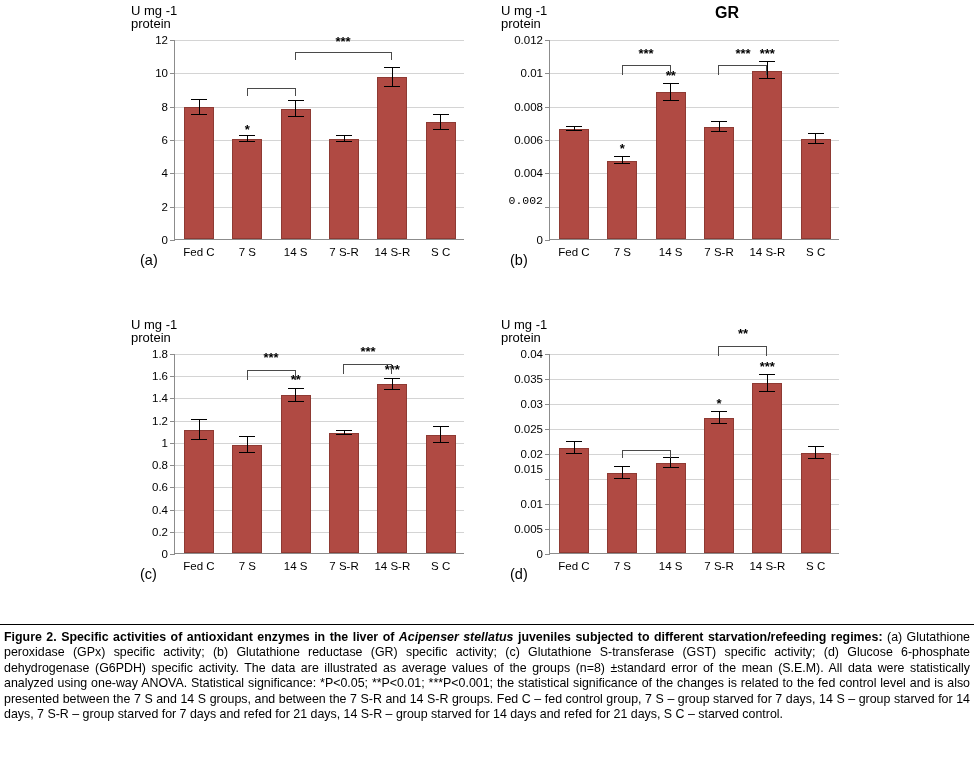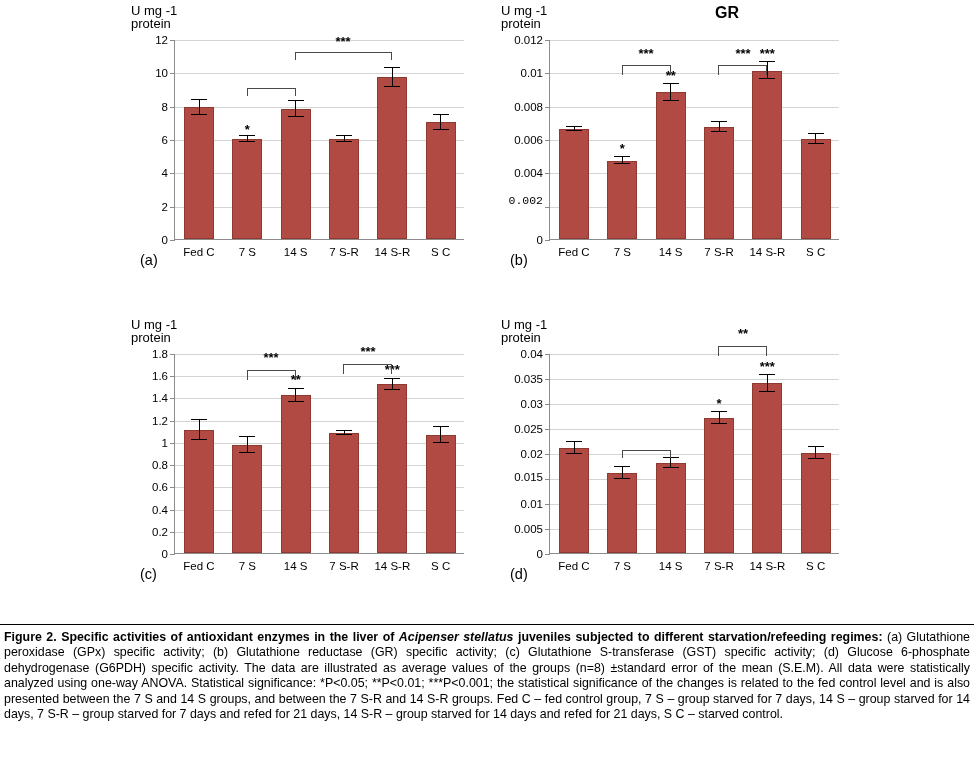--- a/index.html
+++ b/index.html
@@ -424,21 +424,21 @@
       <div class="gridline" style="top:75px;"></div>
       <div class="tick" style="top:75px;"></div>
       <div class="ytick-label" style="top:75px;">0.025</div>
 
       <div class="gridline" style="top:100px;"></div>
       <div class="tick" style="top:100px;"></div>
       <div class="ytick-label" style="top:100px;">0.02</div>
 
       <div class="gridline" style="top:125px;"></div>
       <div class="tick" style="top:125px;"></div>
-      <div class="ytick-label" style="top:123px;">0.015</div>
+      <div class="ytick-label" style="top:115px;">0.015</div>
 
       <div class="gridline" style="top:150px;"></div>
       <div class="tick" style="top:150px;"></div>
       <div class="ytick-label" style="top:150px;">0.01</div>
 
       <div class="gridline" style="top:175px;"></div>
       <div class="tick" style="top:175px;"></div>
       <div class="ytick-label" style="top:175px;">0.005</div>
 
       <div class="tick" style="top:200px;"></div>

